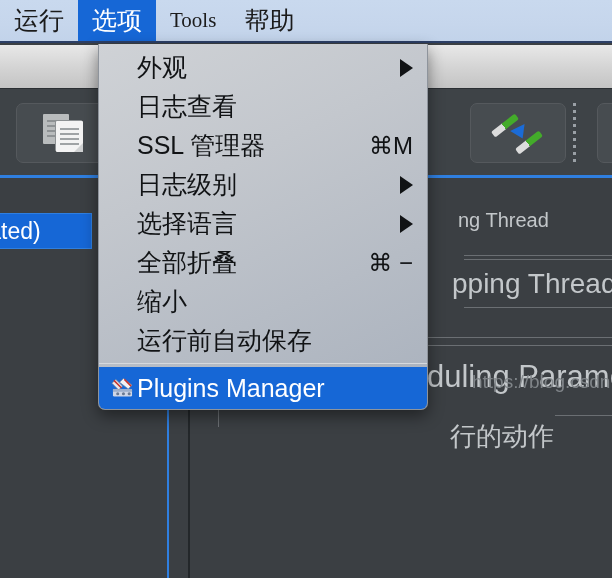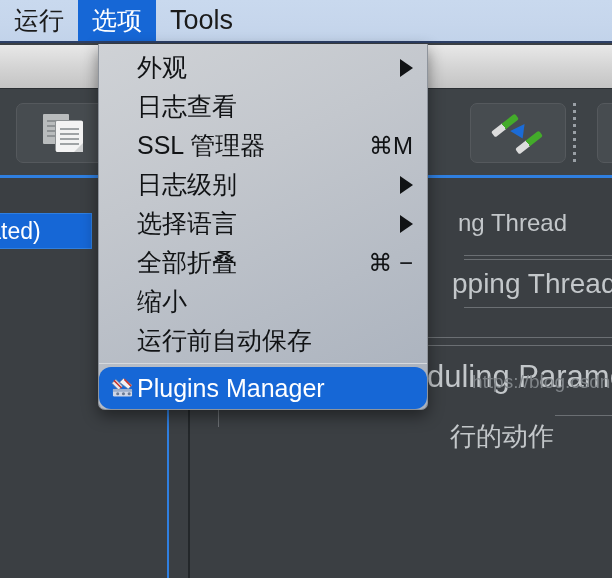--- a/index.html
+++ b/index.html
@@ -19,22 +19,23 @@
     background: linear-gradient(180deg, #c9d9ee 0%, #c6d6ec 60%, #c2d3ea 100%);
     border-bottom: 2px solid #2c3f66;
     display: flex; align-items: stretch;
   }
   .menubar-item {
     display: flex; align-items: center;
     padding: 0 14px;
     font-size: 25px; color: #1b1b1b;
     letter-spacing: 0px;
     white-space: nowrap;
-  }
-  .menubar-item.latin { font-size: 27px; }
+    font-family: Liberation Serif, serif;
+  }
+  .menubar-item.latin { font-size: 21px; }
   .menubar-item.active {
     background: #1667d6; color: #ffffff;
   }
 
   
   .titlebar-band {
     position: absolute; left: 0; top: 45px; width: 612px; height: 44px;
     background: linear-gradient(180deg,#e8e8e8 0%, #d3d3d3 55%, #c4c4c4 100%);
     border-bottom: 1px solid #2b2f33;
   }
@@ -156,21 +157,20 @@
     border-left: 13px solid #111315;
   }
   .msep {
     height: 1px; background: #9097a0; margin: 3px 0 0 0;
     border-bottom: 1px solid #d6d9dd;
   }
   .mi.selected {
     background: #1667d6; color: #ffffff;
     height: 42px;
     margin-top: 3px;
-    border-radius: 12px;
   }
   .plug-ic {
     position: absolute; left: 12px; top: 50%; transform: translateY(-50%);
     width: 23px; height: 21px;
   }
 </style>
 </head>
 <body>
 
 <div id="app-bg">
@@ -211,21 +211,21 @@
     </div>
   </div>
 
   <div class="content">
 
     <div class="hlrow" style="left:-40px; top:32px; width:132px; height:36px;">
       <span>ecated)</span>
     </div>
 
     <div class="divline" style="left:464px; top:74px; width:148px;"></div>
-    <div class="cgrp-label" style="left:458px; top:28px; font-size:24px;">ng Thread</div>
+    <div class="cgrp-label" style="left:458px; top:28px; font-size:20px;">ng Thread</div>
 
     <div class="divline" style="left:464px; top:78px; width:148px;"></div>
     <div class="cgrp-label" style="left:452px; top:87px; font-size:28px;">pping Thread</div>
     <div class="divline" style="left:464px; top:126px; width:148px;"></div>
 
     <div class="linkrow" style="left:455px; top:179px;">gin</div>
 
     <div class="cgrp-label" style="left:450px; top:220px; font-size:26px;margin-top:18px;">行的动作</div>
     <div class="divline" style="left:555px; top:234px; width:57px;"></div>
 
@@ -243,20 +243,23 @@
 
   <div class="menubar">
     <div class="menubar-item cjk">
       <span>运行</span>
     </div>
     <div class="menubar-item cjk active">
       <span>选项</span>
     </div>
     <div class="menubar-item latin">
       <span>Tools</span>
+    </div>
+    <div class="menubar-item cjk">
+      <span>帮助</span>
     </div>
   </div>
 </div>
 
 <div class="menu">
 
   <div class="mi">
     <span class="mlabel">外观</span>
     <span class="submarker"></span>
   </div>

